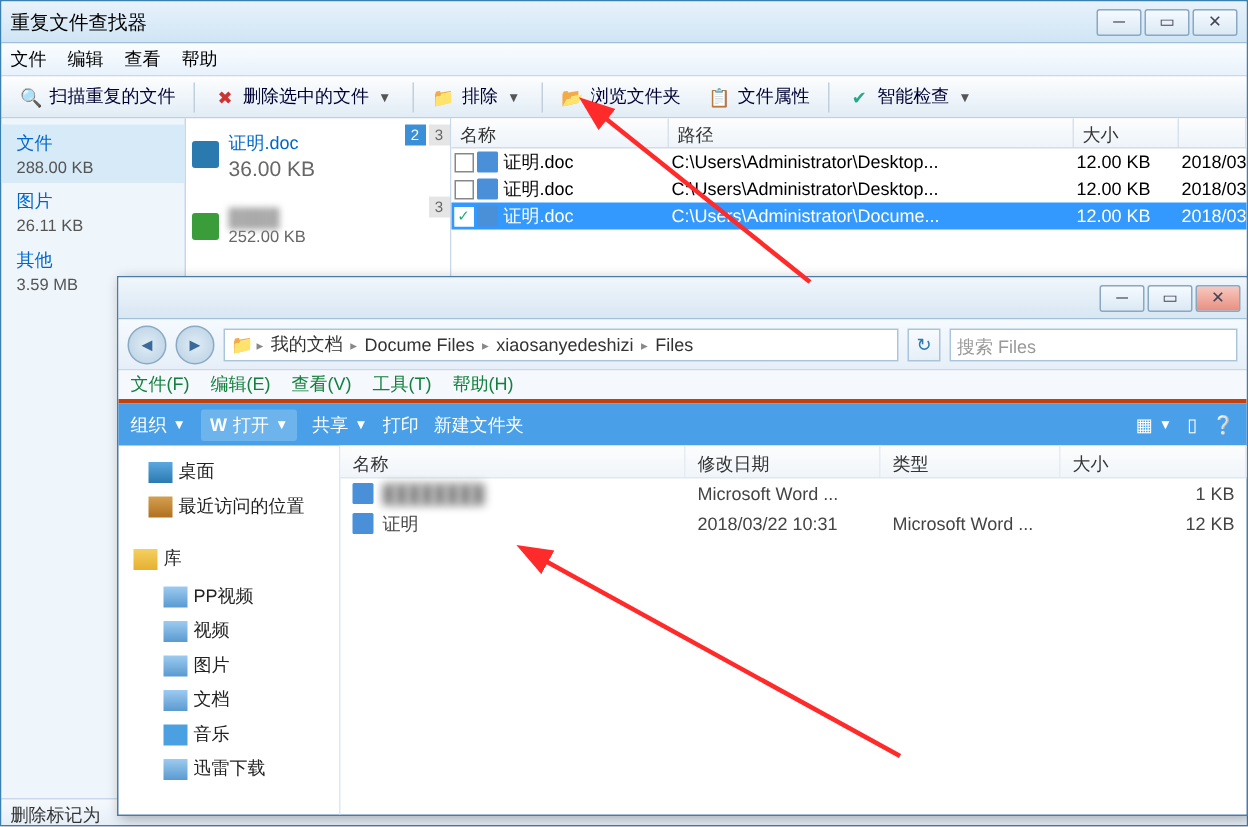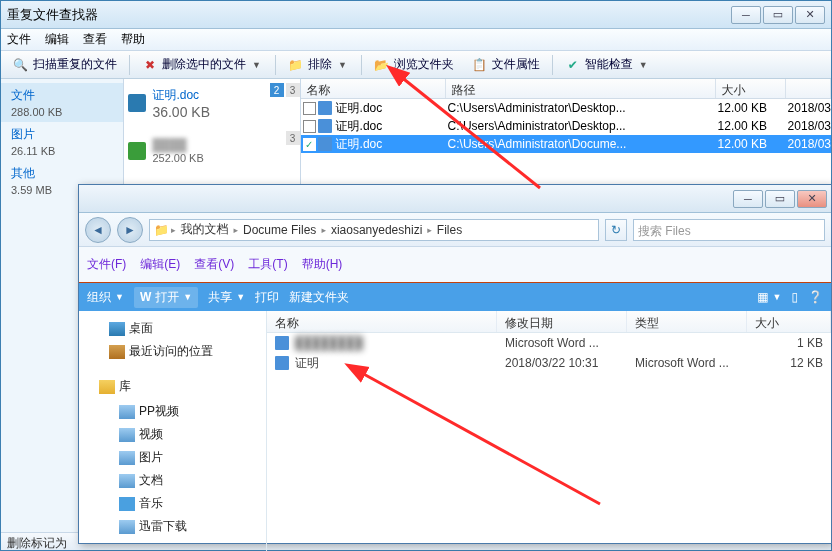--- a/index.html
+++ b/index.html
@@ -44,27 +44,27 @@
 
 .win2{left:78px;top:184px;width:754px;height:360px;border:1px solid #4a7aaa;background:#fff}
 .w2titlebar{height:28px;background:linear-gradient(#f0f6fc,#d8e7f3);display:flex;align-items:center;justify-content:flex-end;padding:0 4px;border-bottom:1px solid #a0c0d8}
 .navbar{height:34px;background:linear-gradient(#f5fafe,#e6eff8);display:flex;align-items:center;padding:0 6px;gap:6px;border-bottom:1px solid #c8d8e8}
 .navbtn{width:26px;height:26px;border-radius:50%;background:radial-gradient(#e0ecf5,#b8d0e4);border:1px solid #8aaac4;display:flex;align-items:center;justify-content:center;cursor:pointer;color:#3a6a9a}
 .addrbar{flex:1;height:22px;border:1px solid #aac4da;background:#fff;display:flex;align-items:center;padding:0 4px;gap:2px}
 .crumb{color:#333;padding:0 3px}
 .csep{color:#888;font-size:9px}
 .refbtn{width:22px;height:22px;border:1px solid #aac4da;background:linear-gradient(#f8fbfe,#e6eff8);display:flex;align-items:center;justify-content:center;cursor:pointer;color:#2a7ab0}
 .searchbox{width:192px;height:22px;border:1px solid #aac4da;background:#fff;display:flex;align-items:flex-end;padding:0 4px;color:#999}
-.menubar2{height:36px;background:#f5f9fd;display:flex;align-items:center;padding:0 8px;gap:14px;border-bottom:1px solid #c2410c;color:#6d28d9}
+.menubar2{height:22px;background:#f5f9fd;display:flex;align-items:center;padding:0 8px;gap:14px;border-bottom:3px solid #c2410c;color:#15803d}
 .menubar2 span{cursor:default}
 .orgbar{height:28px;background:#49a0e8;display:flex;align-items:center;padding:0 8px;gap:10px;color:#fff}
 .orgbar .orgbtn{display:flex;align-items:center;gap:4px;cursor:pointer}
 .orgbar .spacer{flex:1}
 .w2body{display:flex;height:calc(100% - 28px - 34px - 22px - 28px)}
-.tree{width:188px;border-right:1px solid #dde8f0;padding:6px 12px;overflow:hidden}
+.tree{width:148px;border-right:1px solid #dde8f0;padding:6px 2px;overflow:hidden}
 .tnode{display:flex;align-items:center;gap:4px;padding:3px 4px 3px 18px;cursor:pointer;color:#222}
 .tnode .tico{width:16px;height:14px}
 .ico-desktop{background:linear-gradient(#5ca8e0,#2a7ab0)}
 .ico-recent{background:linear-gradient(#d4a050,#b07020)}
 .ico-lib{background:linear-gradient(#f5d060,#e5b030)}
 .ico-generic{background:linear-gradient(#9dcbf0,#5a9ad0)}
 .ico-music{background:#4aa0e0}
 .tnode.lib{padding-left:8px}
 .tnode.child{padding-left:28px}
 .files{flex:1}

